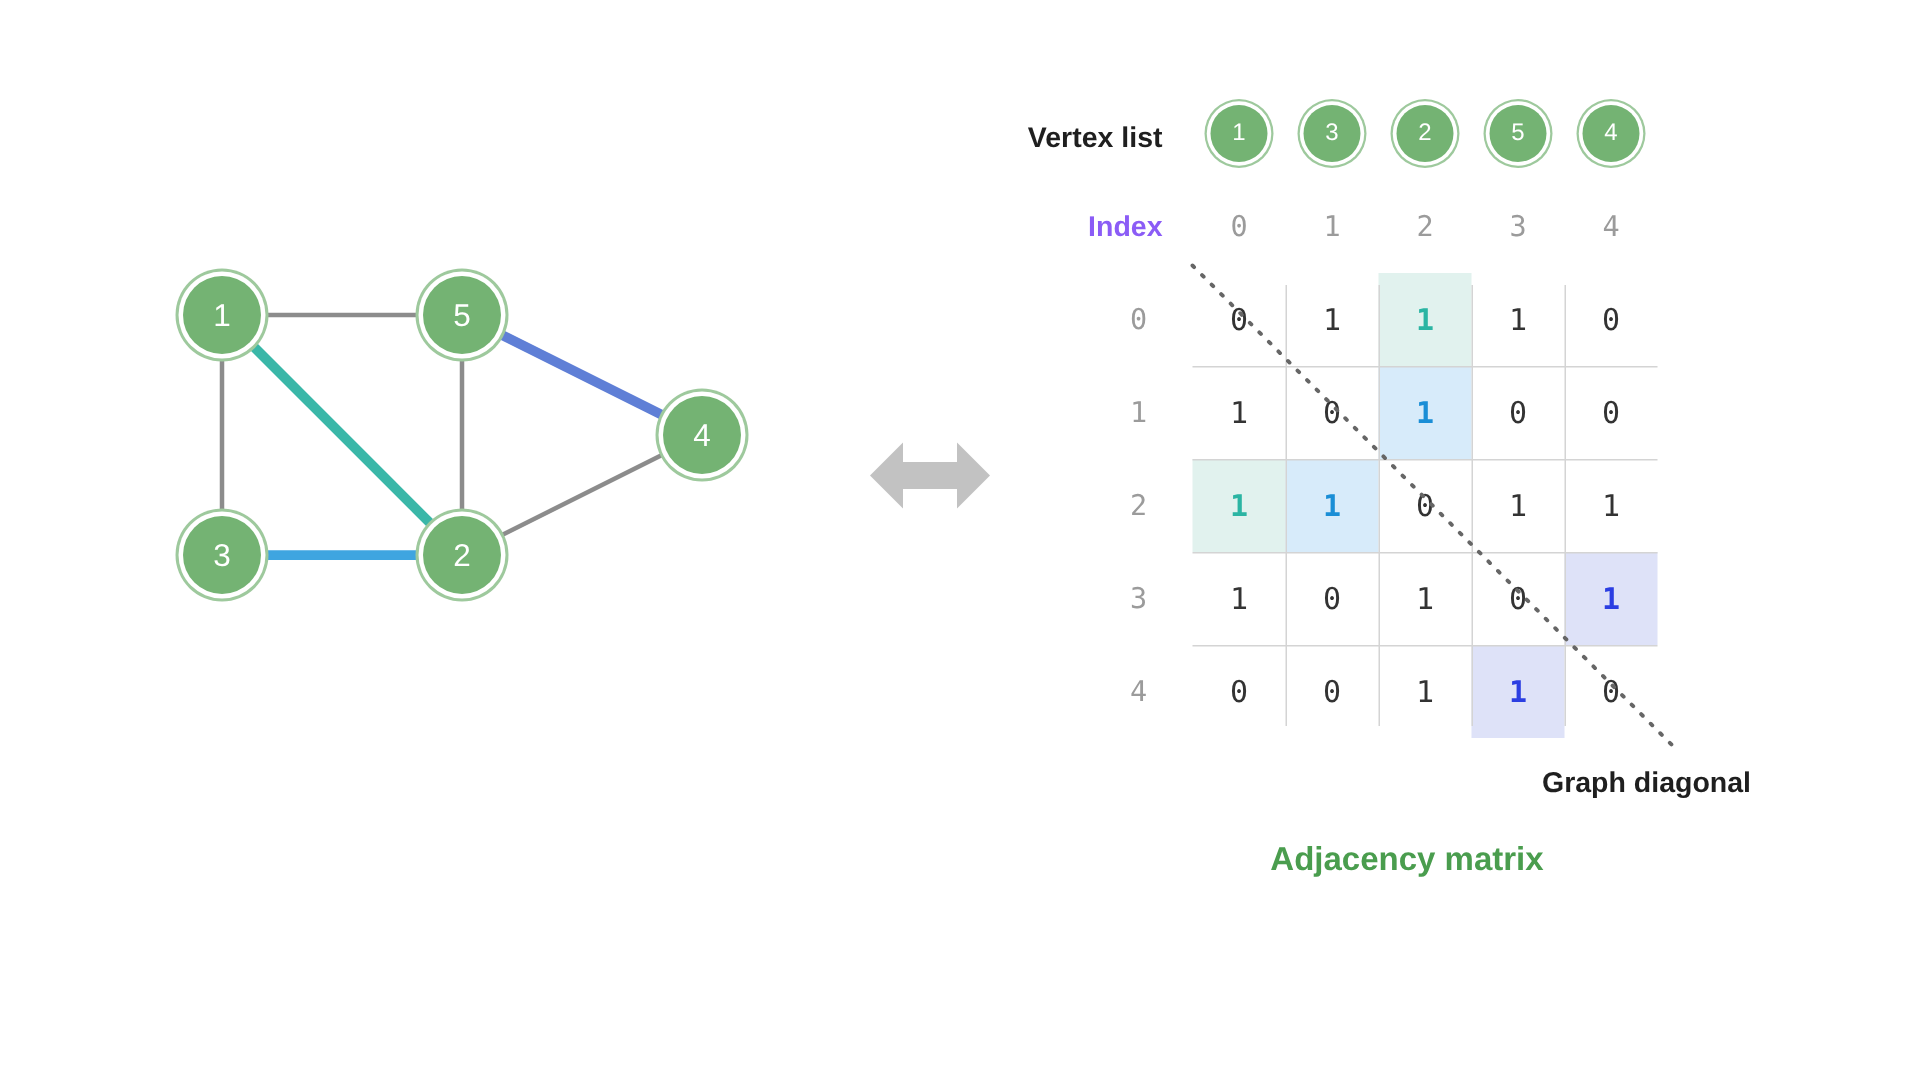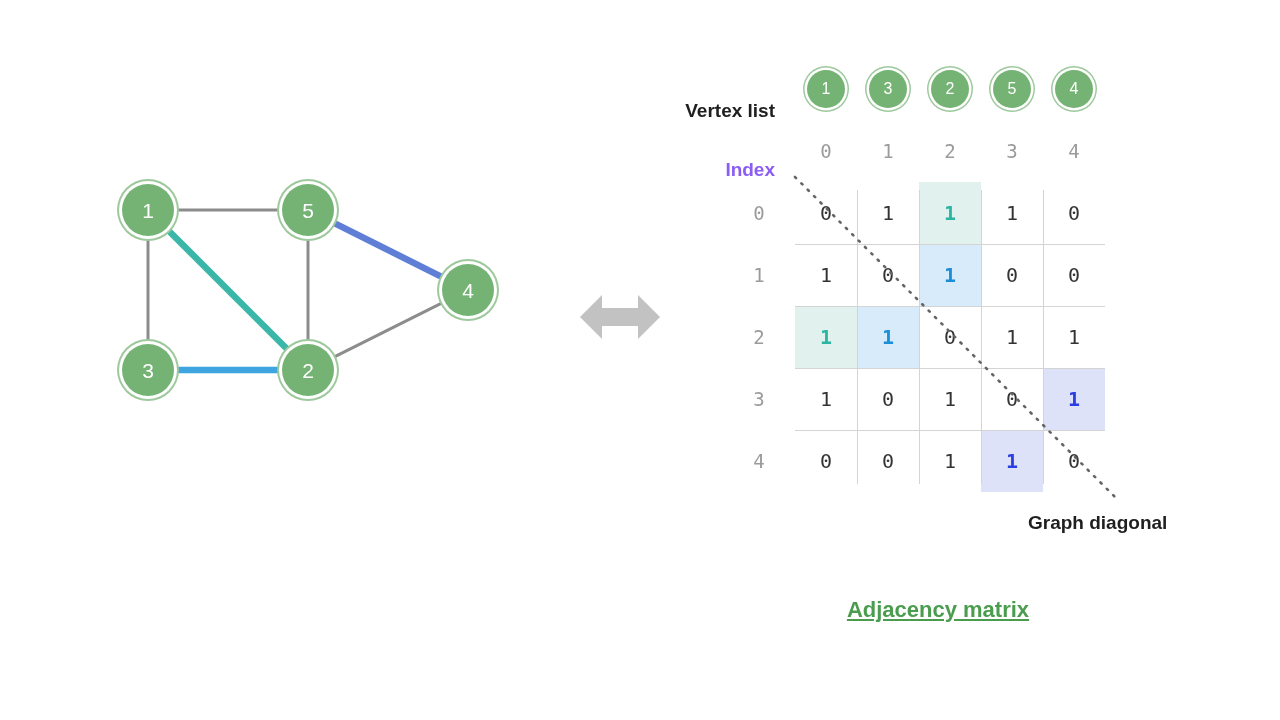--- a/index.html
+++ b/index.html
@@ -72,21 +72,20 @@
     height: 490px;
   }
 
   .mx-label {
     position: absolute;
     font-size: 19px;
     font-weight: bold;
     text-align: right;
     white-space: nowrap;
     user-select: none;
-    margin-top: 18px;
   }
   #vertex-list-label {
     left: 0px;
     top: 22px;
     width: 125px;
     color: #1f1f1f;
   }
   #index-label {
     left: 0px;
     top: 81px;
@@ -186,21 +185,21 @@
   .caption {
     position: absolute;
     font-size: 22px;
     font-weight: bold;
     color: #4a9d4e;
     text-align: center;
     white-space: nowrap;
     user-select: none;
   }
   #caption-graph  { left: 178px; top: 590px; width: 240px; }
-  #caption-matrix { left: 818px; top: 597px; width: 240px; text-decoration: underline; }
+  #caption-matrix { left: 818px; top: 560px; width: 240px; }
 
   #watermark {
     position: absolute;
     left: 1000px;
     top: 674px;
     width: 240px;
     text-align: right;
     font-family: "DejaVu Sans Mono", monospace;
     font-size: 13.5px;
     color: #cfcfcf;

